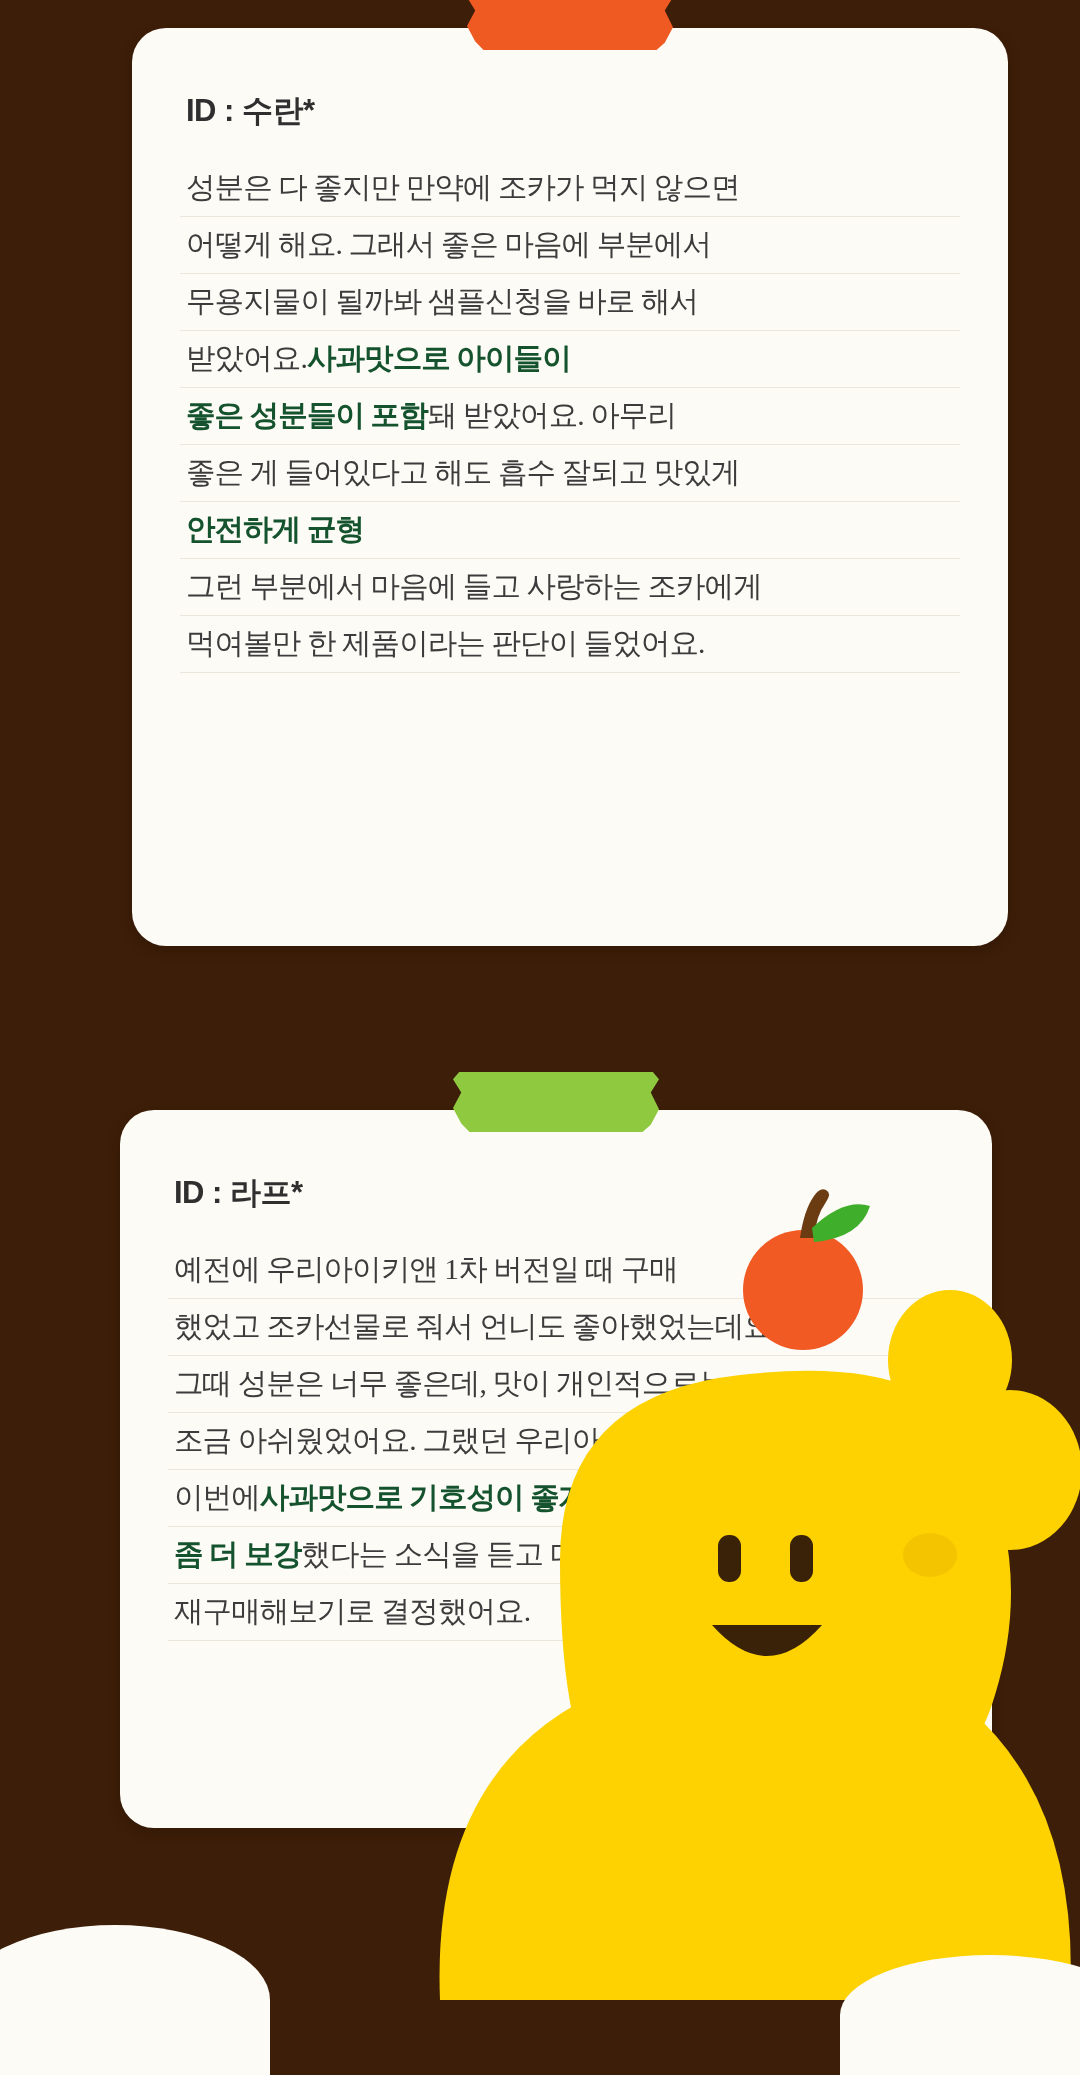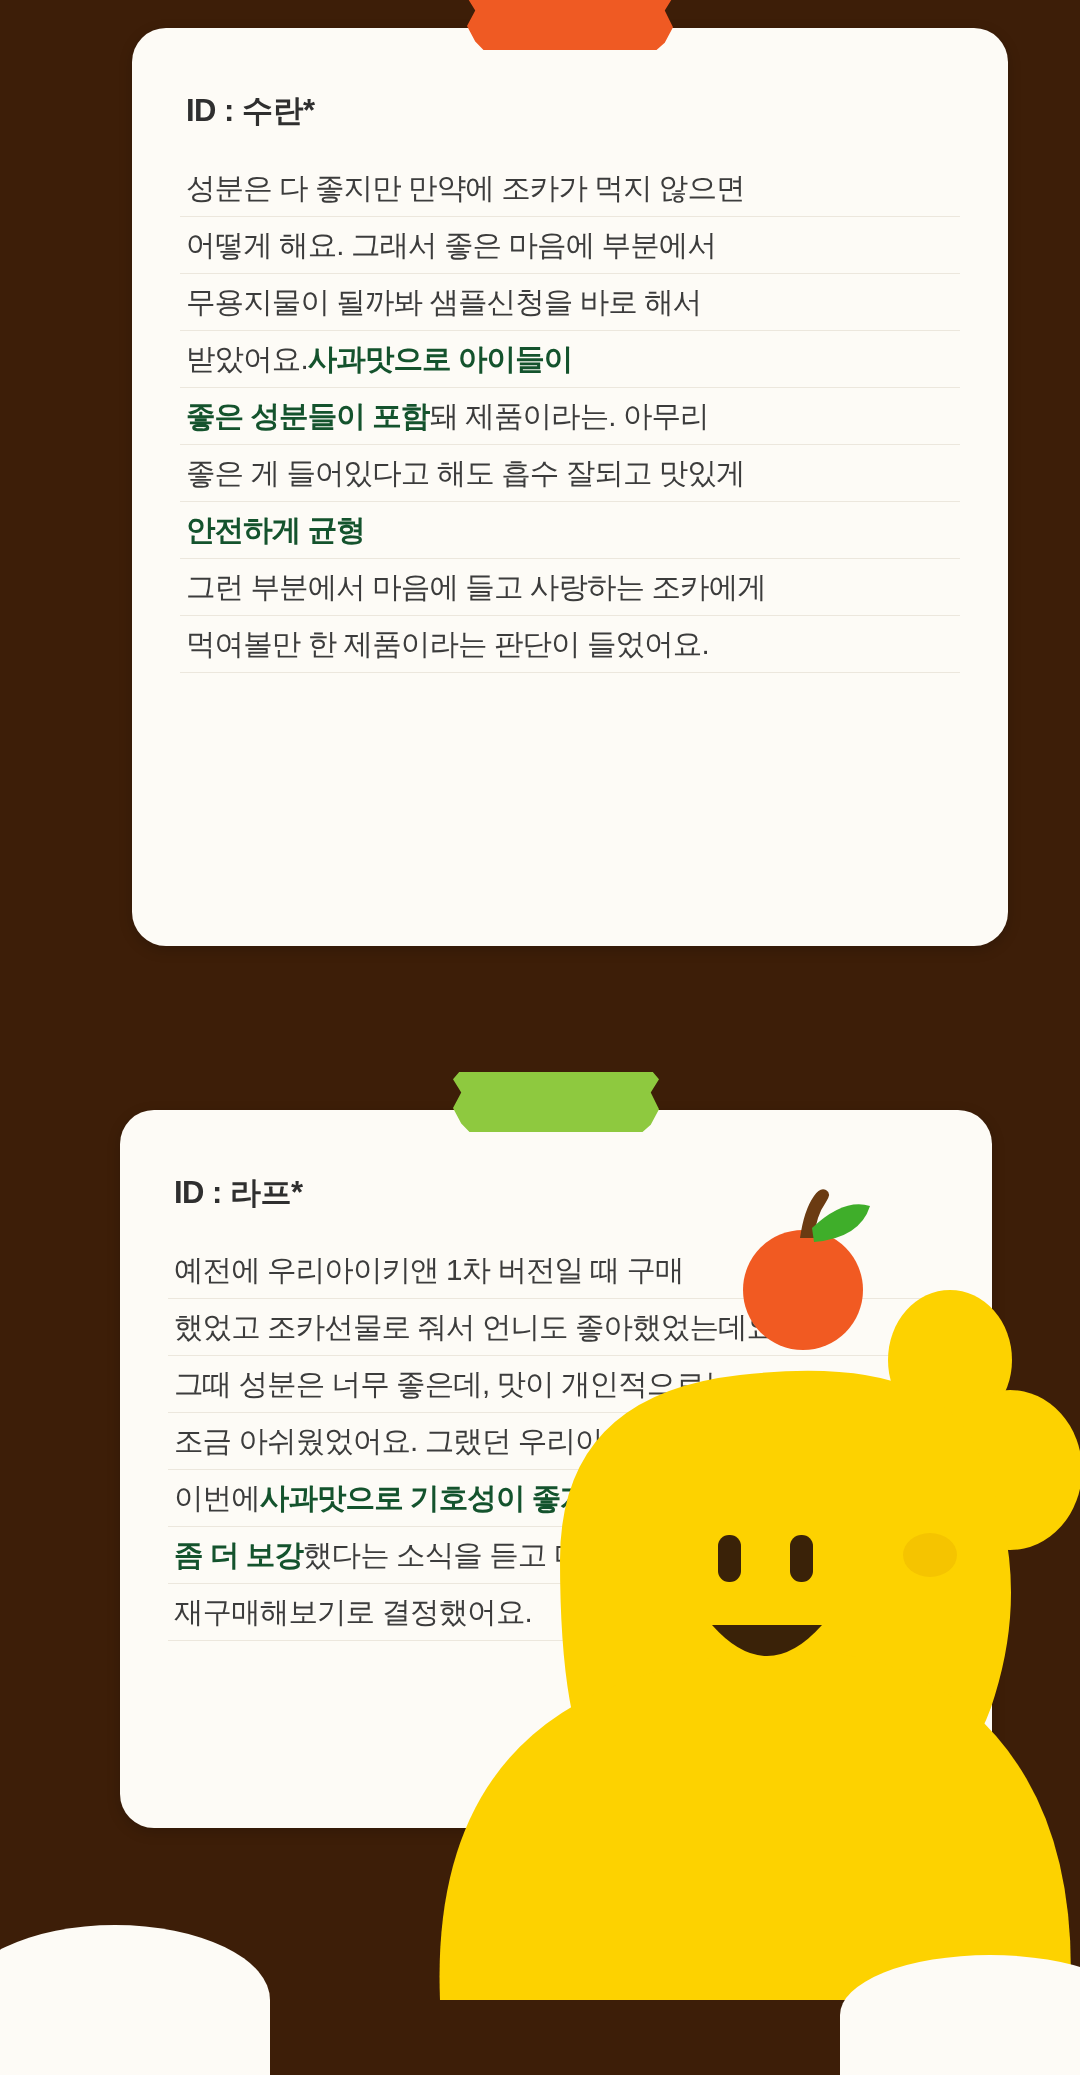--- a/index.html
+++ b/index.html
@@ -49,21 +49,21 @@
 
   .id-line {
     font-size: 31px;
     font-weight: bold;
     color: #2f2f2f;
     letter-spacing: -0.5px;
     margin-bottom: 28px;
     padding-left: 6px;
   }
 
-  .lines { width: 100%; }
+  .lines { width: 100%; font-family: Liberation Serif, serif; }
   .line {
     font-size: 29.5px;
     line-height: 1.0;
     height: 57px;
     display: flex;
     align-items: center;
     color: #3c3c3c;
     border-bottom: 1px solid #ece7dd;
     letter-spacing: -0.9px;
     padding-left: 6px;
@@ -106,21 +106,21 @@
           </div>
           <div class="line">
             <span>무용지물이 될까봐 샘플신청을 바로 해서</span>
           </div>
           <div class="line">
             <span>받았어요.</span>
             <b>사과맛으로  아이들이</b>
           </div>
           <div class="line">
             <b>좋은 성분들이 포함</b>
-            <span>돼 제품이라는. 아무리</span>
+            <span>돼 받았어요. 아무리</span>
           </div>
           <div class="line">
             <span>좋은 게 들어있다고 해도 흡수 잘되고 맛있게</span>
           </div>
           <div class="line">
             <b>안전하게 균형</b>
           </div>
           <div class="line">
             <span>그런 부분에서 마음에 들고 사랑하는 조카에게</span>
           </div>

